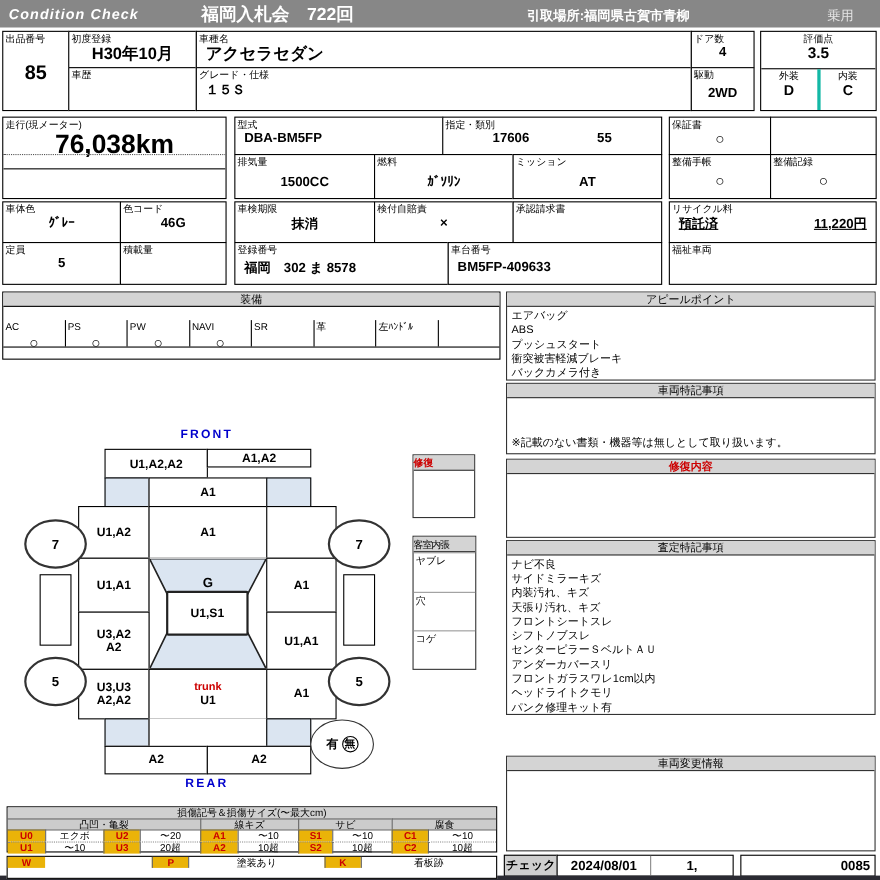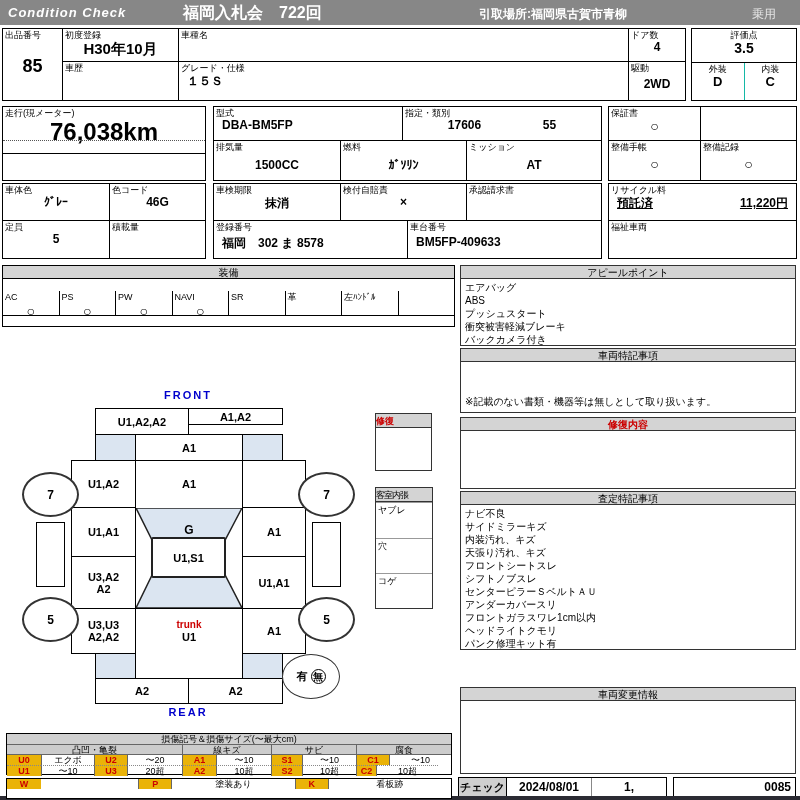--- a/index.html
+++ b/index.html
@@ -86,38 +86,39 @@
 </div>
 <div class="cell" style="left:62px;top:28px;width:117px;height:34px;">
   <span class="lbl">初度登録</span>
   <span class="val big">H30年10月</span>
 </div>
 <div class="cell" style="left:62px;top:61px;width:117px;height:40px;">
   <span class="lbl">車歴</span>
 </div>
 <div class="cell" style="left:178px;top:28px;width:451px;height:34px;">
   <span class="lbl">車種名</span>
+  <span class="val big val-l">アクセラセダン</span>
 </div>
 <div class="cell" style="left:178px;top:61px;width:451px;height:40px;">
   <span class="lbl">グレード・仕様</span>
   <span class="val val-l">１５Ｓ</span>
 </div>
 <div class="cell" style="left:628px;top:28px;width:58px;height:34px;">
   <span class="lbl">ドア数</span>
   <span class="val">4</span>
 </div>
 <div class="cell" style="left:628px;top:61px;width:58px;height:40px;">
   <span class="lbl">駆動</span>
   <span class="val" style="margin-top:4px;">2WD</span>
 </div>
 <div class="cell" style="left:691px;top:28px;width:106px;height:73px;">
   <span class="lbl lbl-c">評価点</span>
   <span class="val" style="font-size:14px;">3.5</span>
   <div class="abs" style="left:0;top:33px;width:104px;height:38px;border-top:1px solid #000;display:flex;">
-    <div style="flex:1;border-right:1px solid #14b8a6;">
+    <div style="flex:1;border-right:3px solid #14b8a6;">
       <span class="lbl lbl-c">外装</span>
       <span class="val" style="font-size:13px;">D</span>
     </div>
     <div style="flex:1;">
       <span class="lbl lbl-c">内装</span>
       <span class="val" style="font-size:13px;">C</span>
     </div>
   </div>
 </div>
 
@@ -395,21 +396,21 @@
   </div>
   <div class="lgd-row">
     <div class="lgd-c lgd-key dot-b" style="width:34px;">U1</div>
     <div class="lgd-c dot-b" style="width:53px;">〜10</div>
     <div class="lgd-c lgd-key dot-b" style="width:33px;">U3</div>
     <div class="lgd-c dot-b" style="width:55px;">20超</div>
     <div class="lgd-c lgd-key dot-b" style="width:34px;">A2</div>
     <div class="lgd-c dot-b" style="width:55px;">10超</div>
     <div class="lgd-c lgd-key dot-b" style="width:31px;">S2</div>
     <div class="lgd-c dot-b" style="width:54px;">10超</div>
-    <div class="lgd-c lgd-key dot-b" style="width:20px;">C2</div>
+    <div class="lgd-c lgd-key dot-b" style="width:33px;">C2</div>
     <div class="lgd-c dot-b" style="width:62px;">10超</div>
   </div>
 </div>
 
 <div class="lgd" style="left:6px;top:778px;width:446px;height:21px;">
   <div class="lgd-row">
     <div class="lgd-c lgd-key" style="width:34px;height:10px;border-top:none;">W</div>
     <div class="lgd-c" style="width:98px;height:10px;border-top:none;margin-top:40px;">板金あり</div>
     <div class="lgd-c lgd-key" style="width:33px;height:10px;border-top:none;">P</div>
     <div class="lgd-c" style="width:124px;height:10px;border-top:none;">塗装あり</div>

